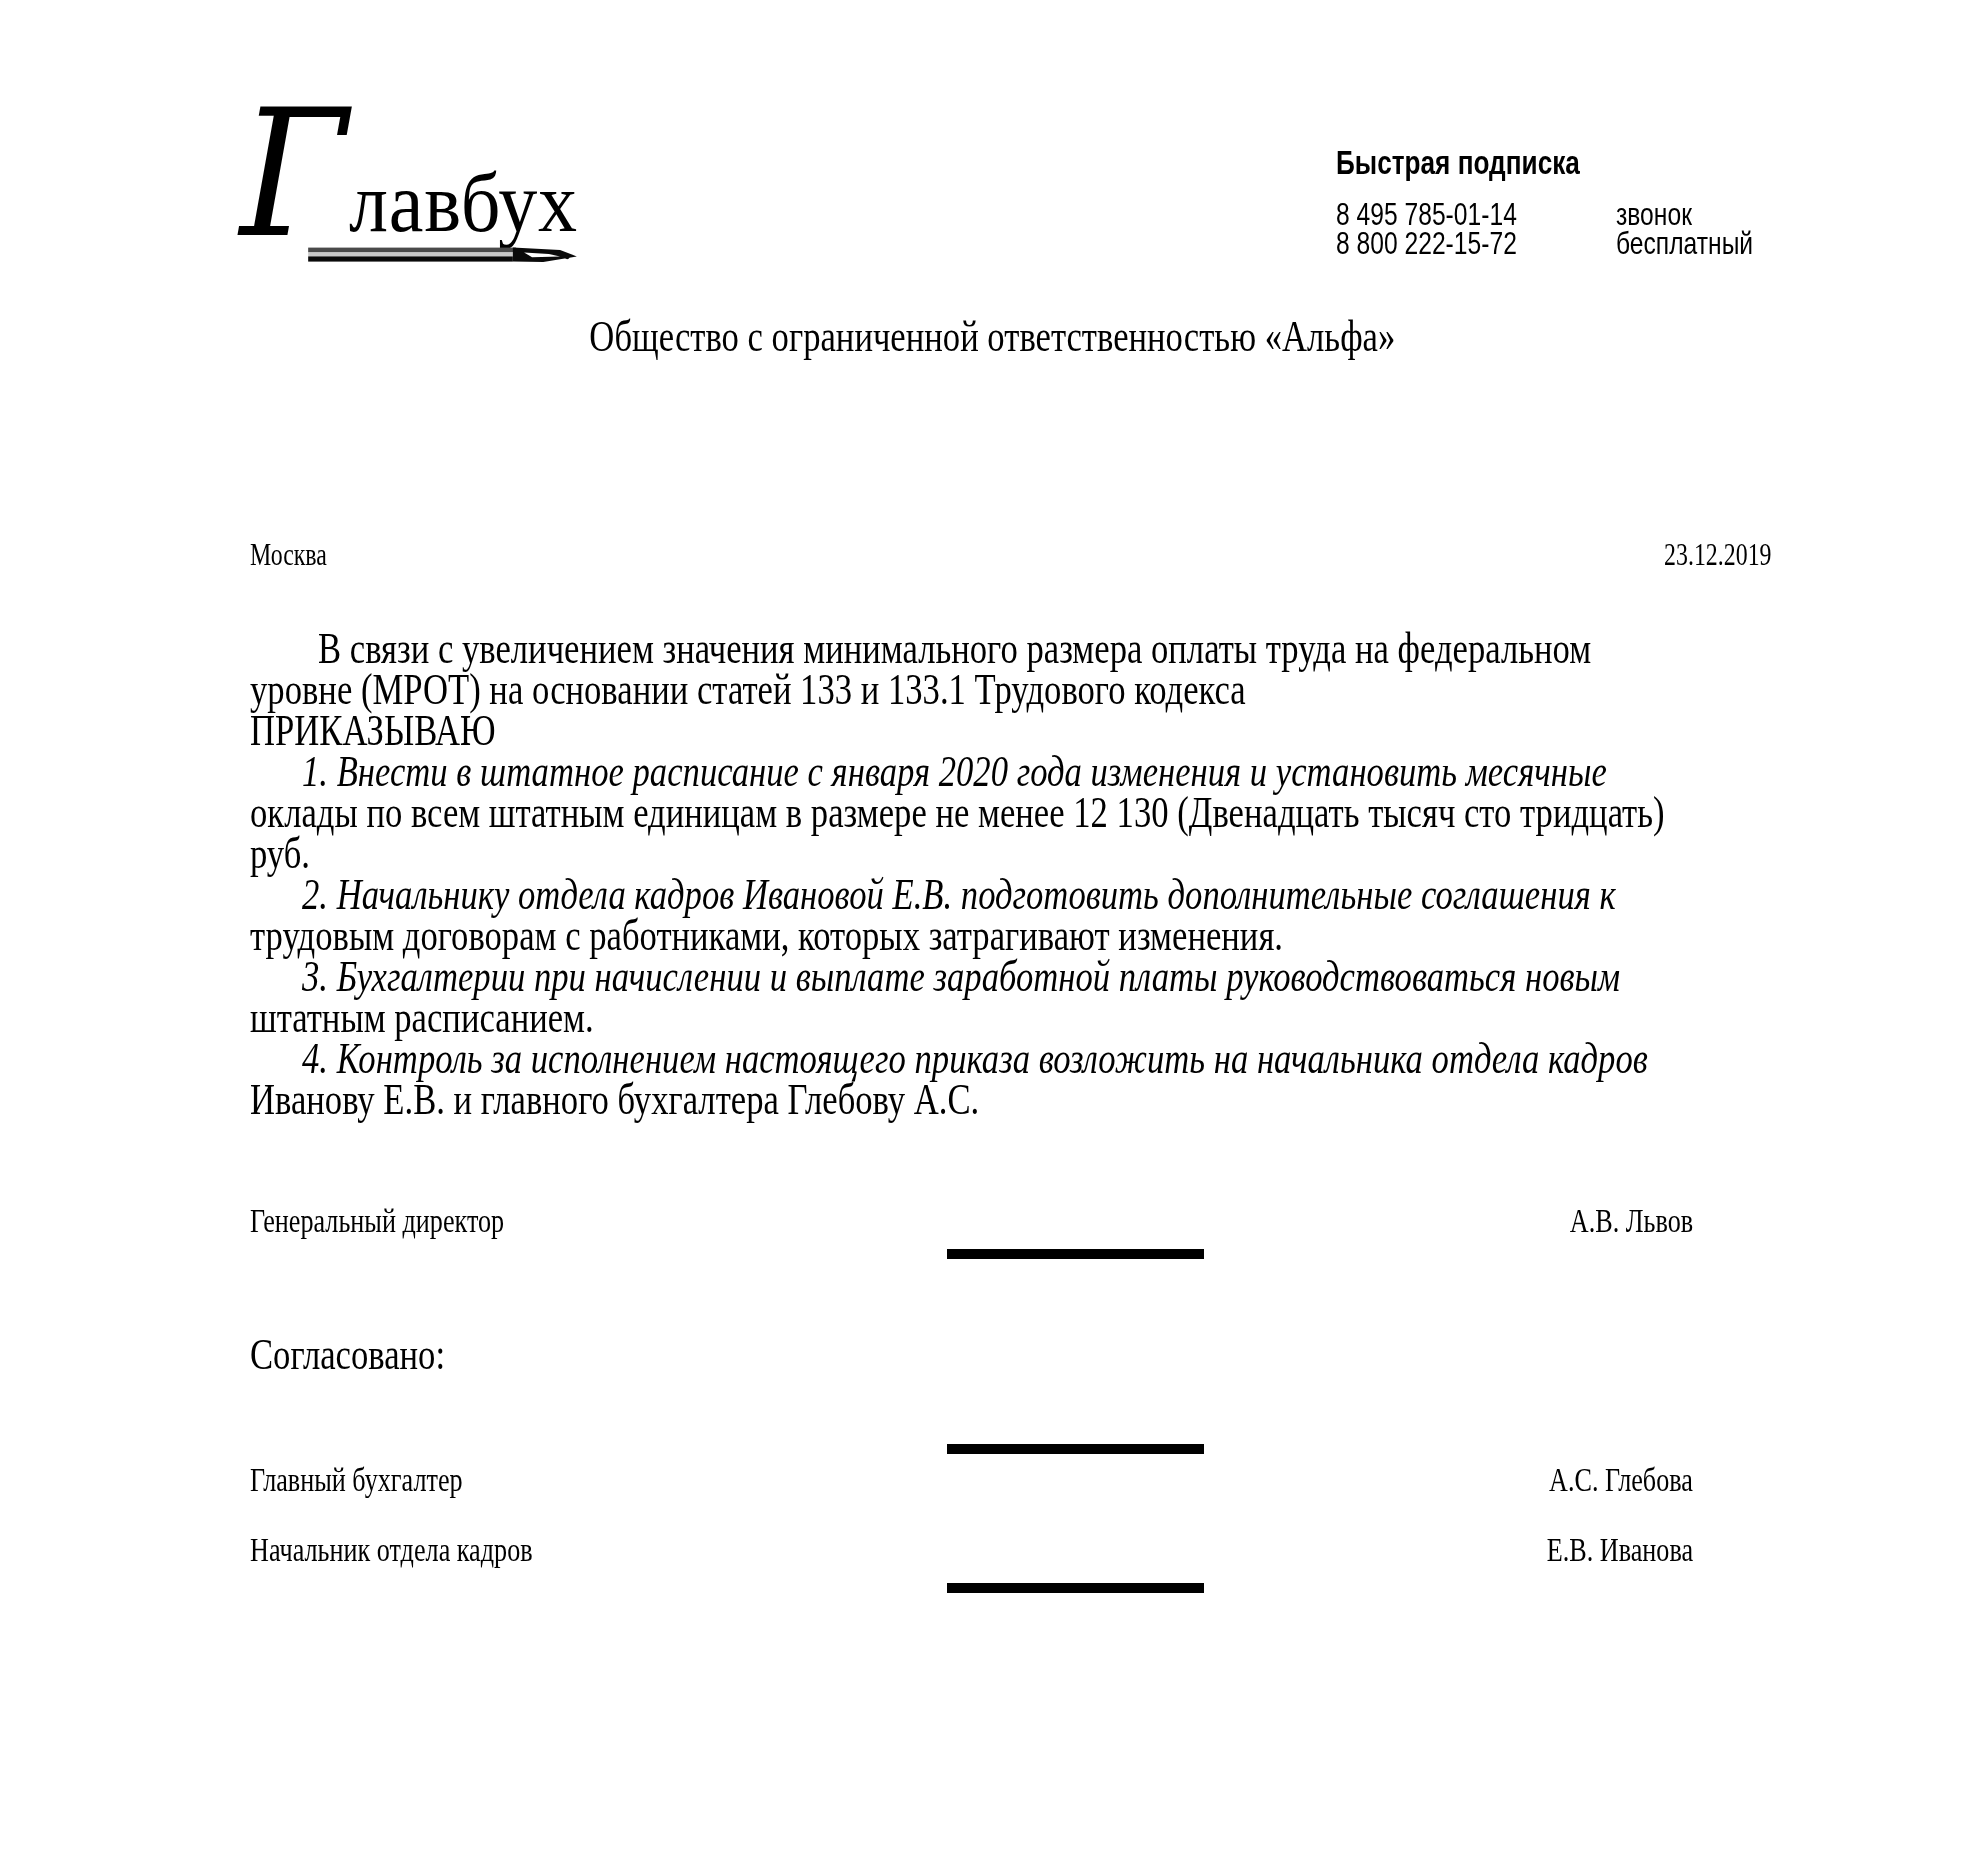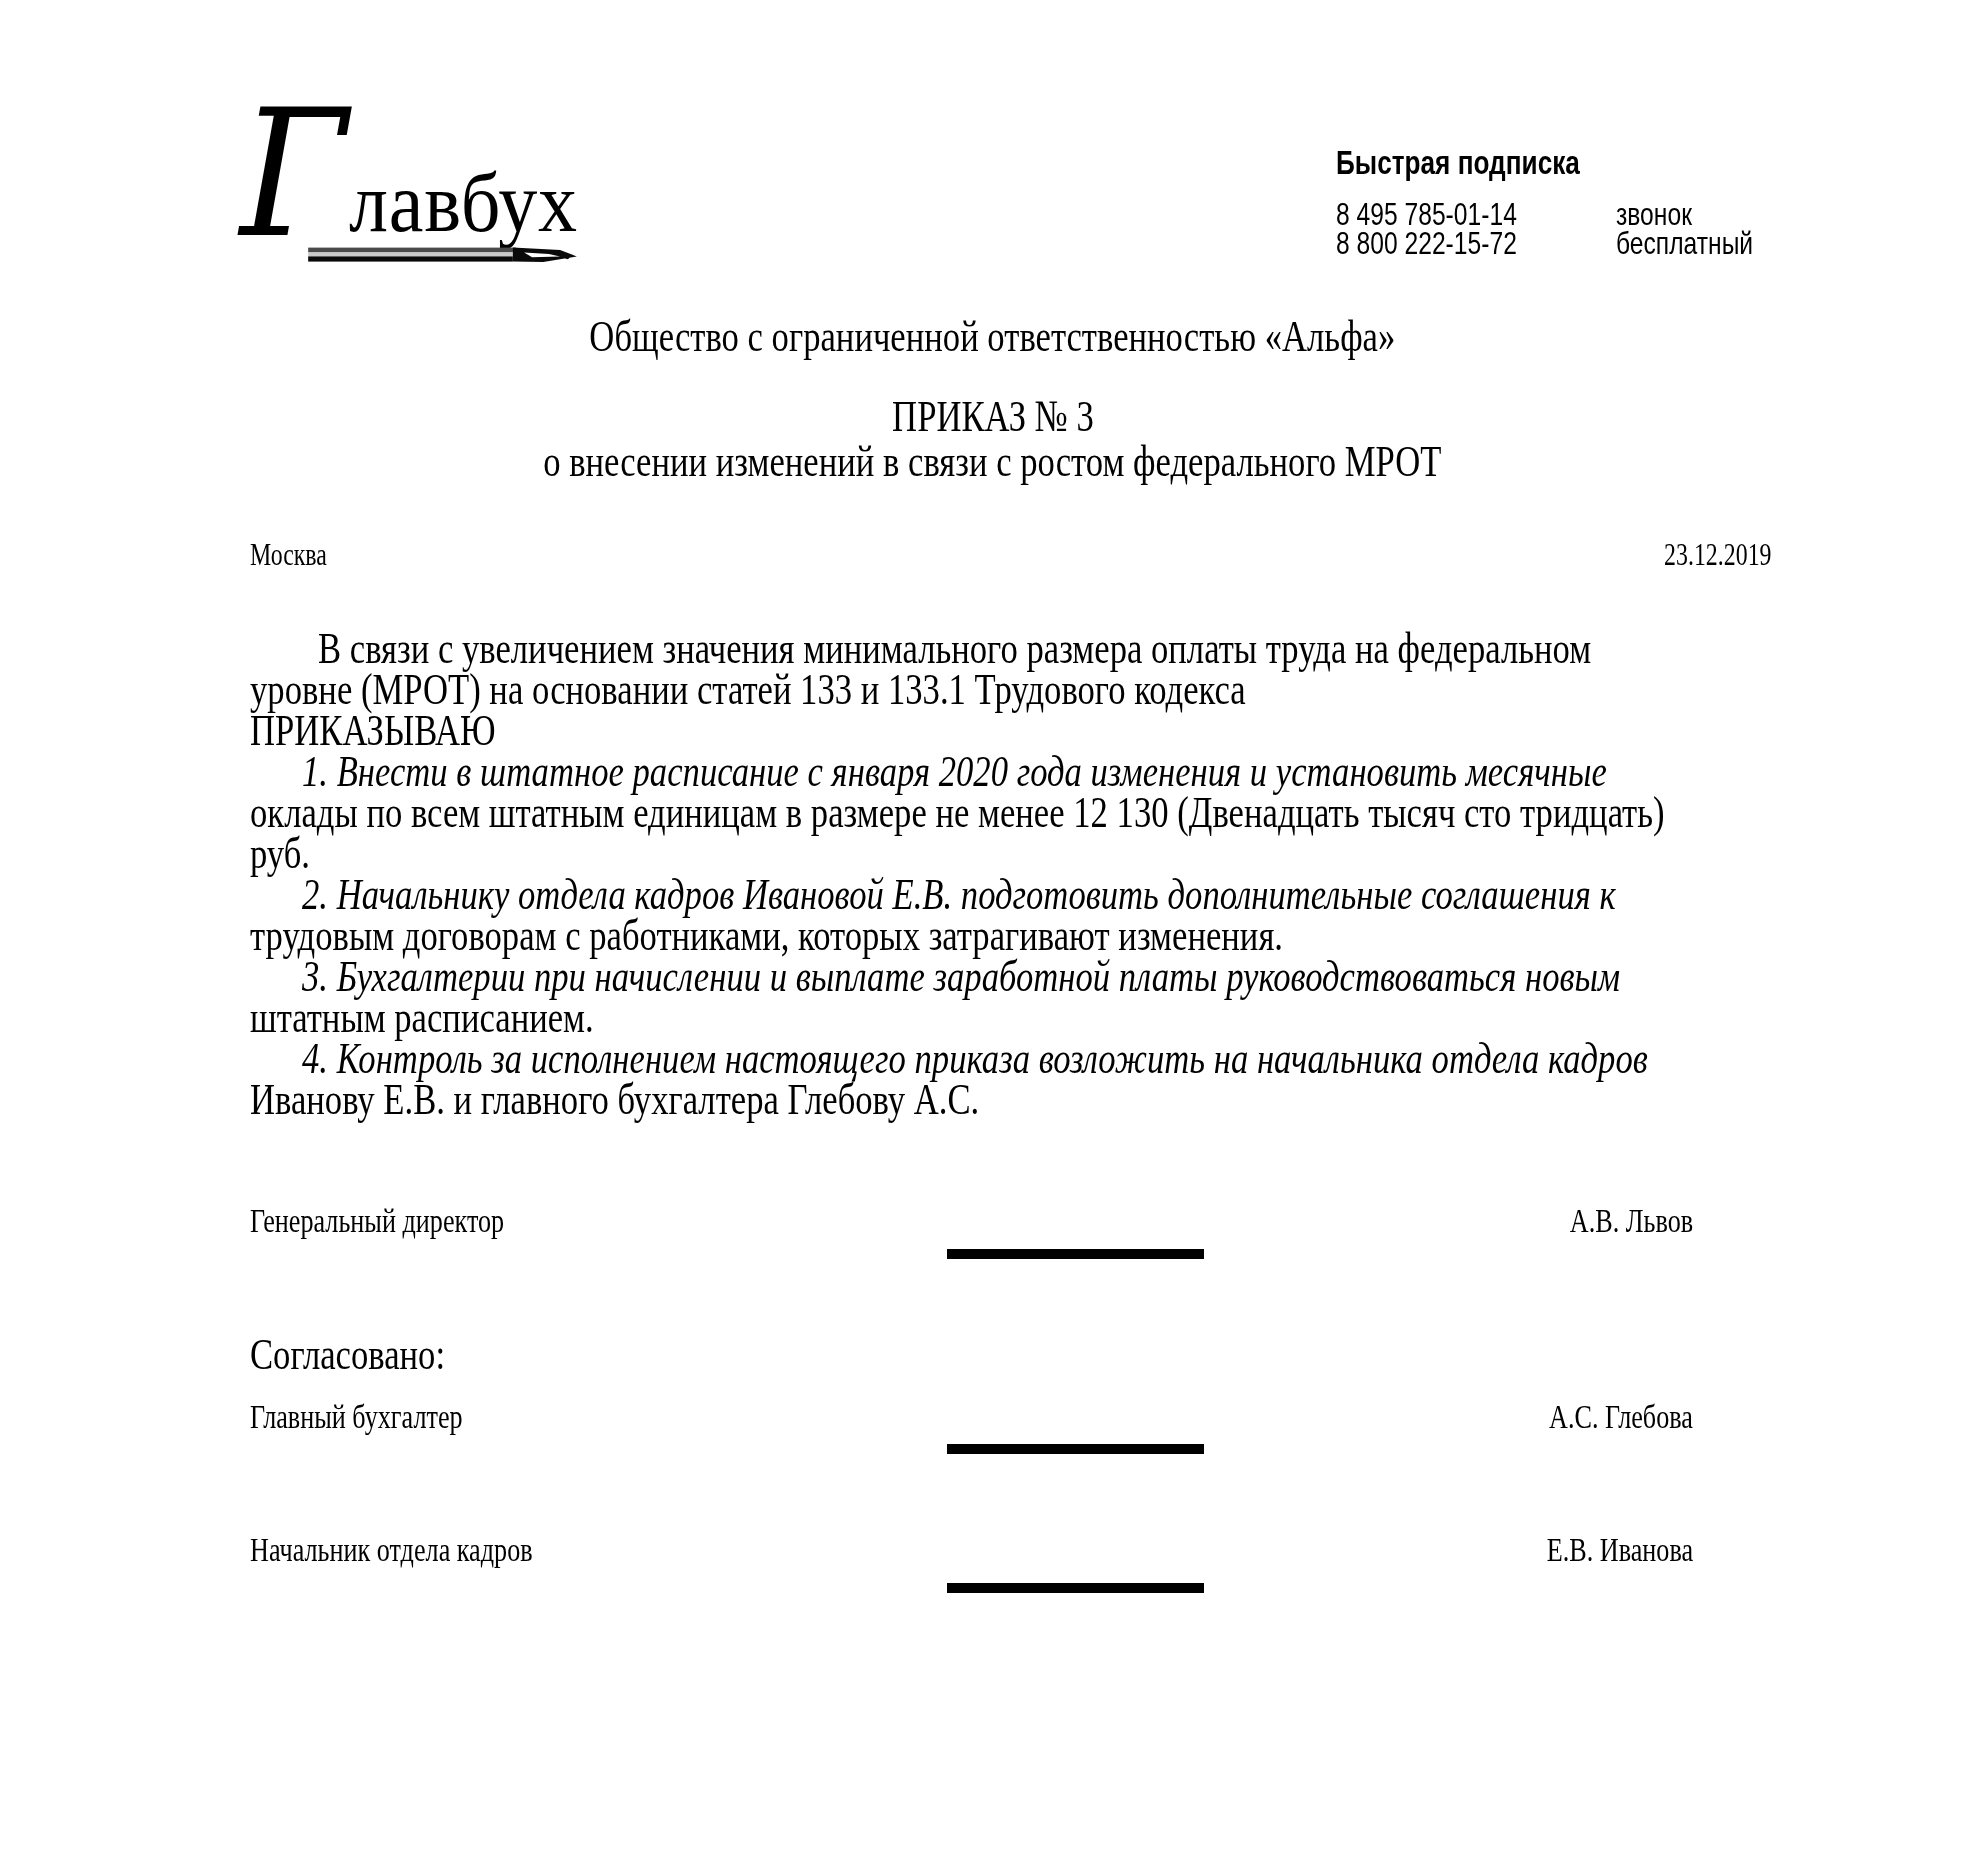--- a/index.html
+++ b/index.html
@@ -49,21 +49,21 @@
   .body { position:absolute; left:250px; right:205px; top:628px; font-size:45px; line-height:41px; }
   .bl    { height:41px; }
   .ind-a { padding-left:68px; }
   .ind-b { padding-left:52px;font-style:italic; }
   
   .sig-row { position:absolute; left:250px; right:292px; font-size:34px; line-height:1;
              display:flex; justify-content:space-between; }
   .approved { position:absolute; left:250px; top:1332px; font-size:45px; line-height:1; }
   .sig-bar  { position:absolute; left:947px; width:257px; height:10.4px; background:#000000; }
   #sig1 { top:1204px; }  #bar1 { top:1249px; }
-  #sig2 { top:1400px; }  #bar2 { top:1444px; }
+  #sig2 { top:1463px; }  #bar2 { top:1444px; }
   #sig3 { top:1533px;align-items:flex-end; }  #bar3 { top:1583px; }
 </style>
 </head>
 <body>
 
 <div class="page">
 
   <div class="logo">
     <span class="logo-g">Г</span>
     <span class="logo-word">лавбух</span>
@@ -88,24 +88,20 @@
     <div class="phone-row">
       <span class="phone-num"><span class="sx">8 800 222-15-72</span></span>
       <span class="phone-note"><span class="sx">бесплатный</span></span>
     </div>
   </div>
 
   <div class="company">
     <span class="sx sx-c">Общество с ограниченной ответственностью «Альфа»</span>
   </div>
 
-  <div class="order-head">
-    <div><span class="sx sx-c">ПРИКАЗ № 3</span></div>
-    <div><span class="sx sx-c">о внесении изменений в связи с ростом федерального МРОТ</span></div>
-  </div>
 
   <div class="city-date">
     <span><span class="sx">Москва</span></span>
     <span><span class="sx sx-r">23.12.2019</span></span>
   </div>
 
   <div class="body">
     <div class="bl ind-a"><span class="sx">В связи с увеличением значения минимального размера оплаты труда на федеральном</span></div>
     <div class="bl"><span class="sx">уровне (МРОТ) на основании статей 133 и 133.1 Трудового кодекса</span></div>
     <div class="bl"><span class="sx">ПРИКАЗЫВАЮ</span></div>

